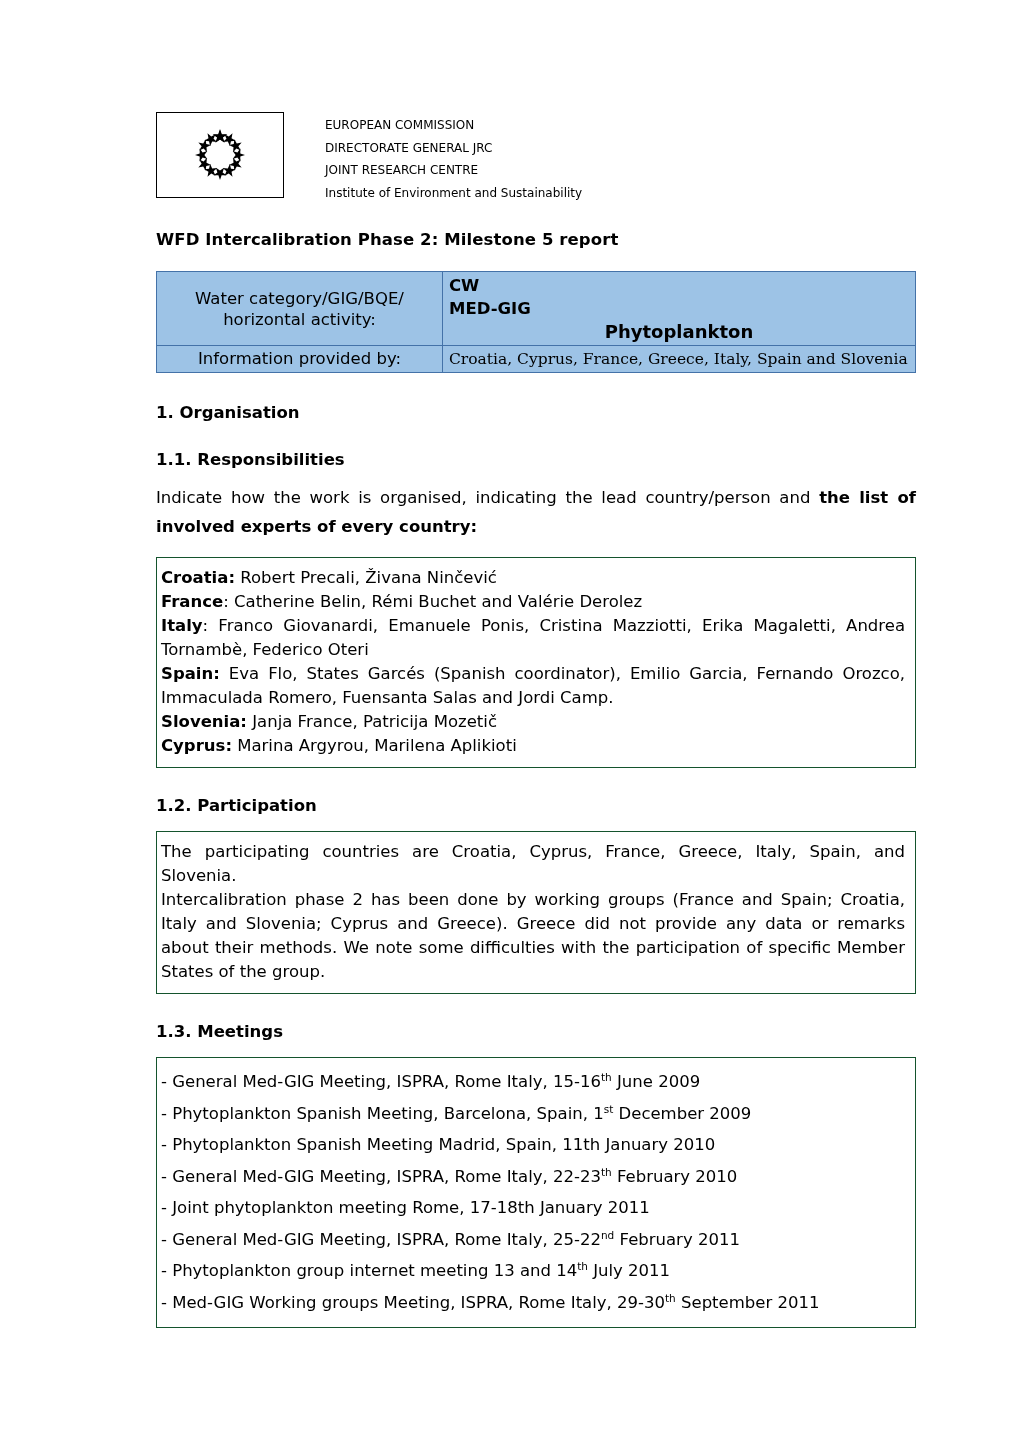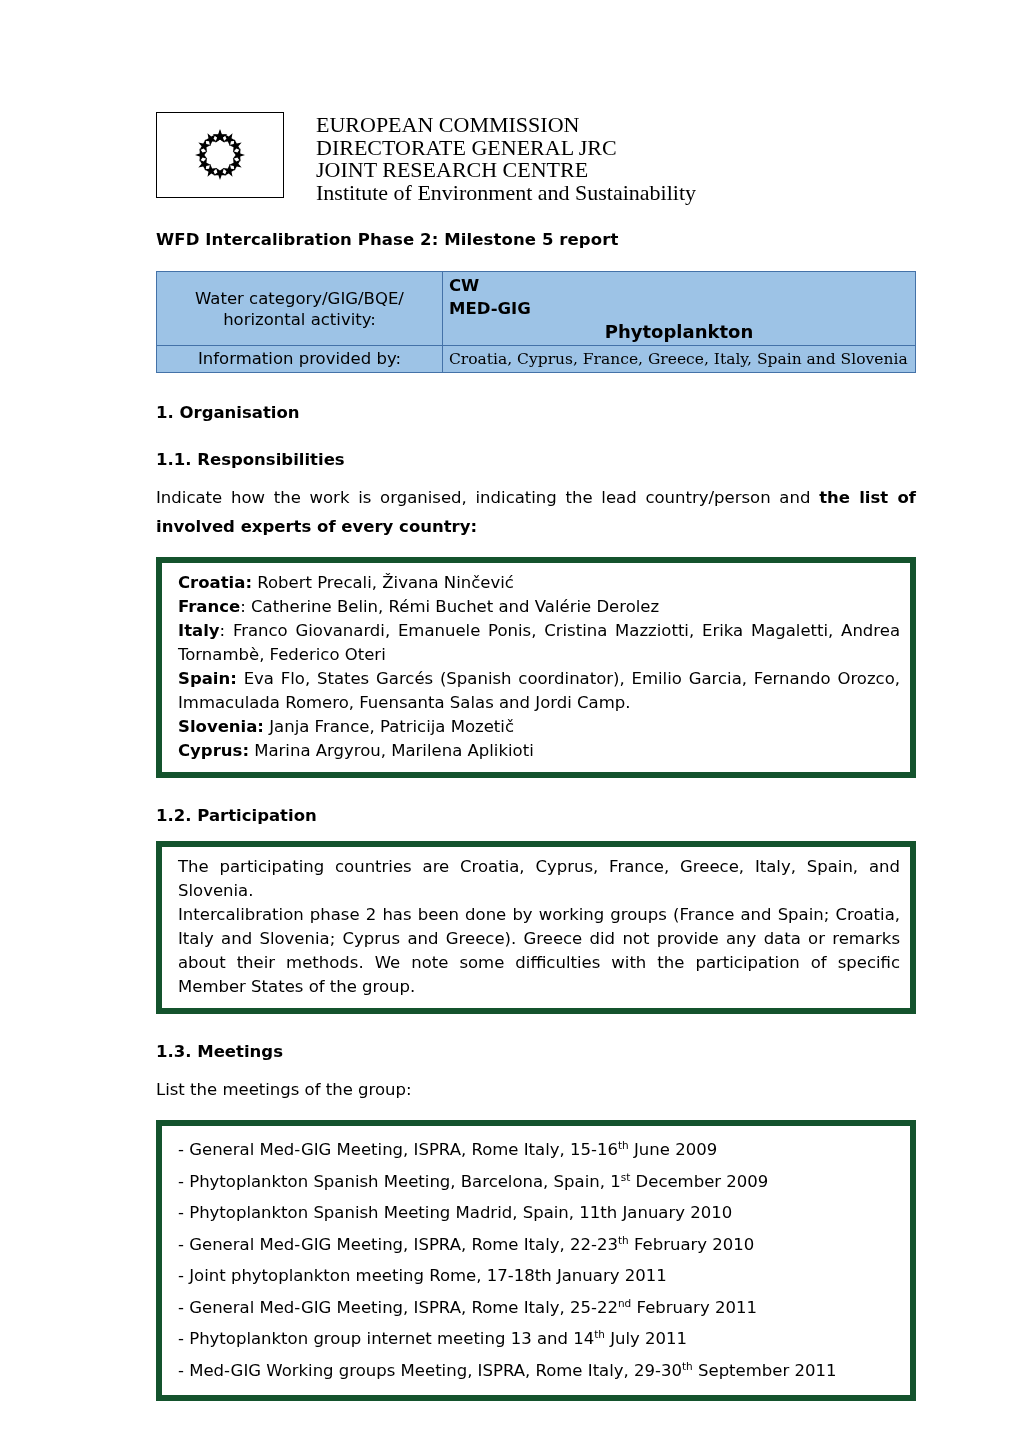--- a/index.html
+++ b/index.html
@@ -35,26 +35,25 @@
   .flag {
     width: 128px;
     height: 86px;
     border: 1px solid #000;
     box-sizing: border-box;
     position: relative;
     flex: 0 0 auto;
   }
   .flag svg { display: block; }
   .header-lines {
-    margin-left: 32px;
+    margin-left: 41px;
     padding-top: 2px;
-    font-size: 22px;
+    font-size: 12px;
     line-height: 22.5px;
     white-space: nowrap;
-    font-family: Liberation Serif, serif;
   }
 
   
   .report-title {
     margin-top: 26px;
     font-weight: bold;
     font-size: 16.5px;
     letter-spacing: 0.1px;
   }
 
@@ -114,23 +113,23 @@
   p.intro {
     font-size: 16.5px;
     line-height: 29px;
     margin: 14px 0 0 0;
     text-align: justify;
   }
   p.intro b { font-weight: bold; }
 
   
   .box {
-    border: 6px solid #14532d;
+    border: 1px solid #14532d;
     margin-top: 16px;
-    padding: 8px 10px 9px 16px;
+    padding: 8px 10px 9px 4px;
     font-size: 16.5px;
     line-height: 24px;
   }
   .box p {
     margin: 0;
     text-align: justify;
   }
   .box p.lastline { text-align: left; }
   .box .lbl { font-weight: bold; }
   .box.list p { text-align: left; }
@@ -216,21 +215,20 @@
     </div>
 
     <h3 class="sub">1.2. Participation</h3>
 
     <div class="box">
       <p>The participating countries are Croatia, Cyprus, France, Greece, Italy, Spain, and Slovenia.</p>
       <p>Intercalibration phase 2 has been done by working groups (France and Spain; Croatia, Italy and Slovenia; Cyprus and Greece). Greece did not provide any data or remarks about their methods. We note some difficulties with the participation of specific Member States of the group.</p>
     </div>
 
     <h3 class="sub">1.3. Meetings</h3>
-    <p class="intro">List the meetings of the group:</p>
 
     <div class="box list">
       <p><span>- General Med-GIG Meeting, ISPRA, Rome Italy, 15-16</span><sup>th</sup><span> June 2009</span></p>
       <p><span>- Phytoplankton Spanish Meeting, Barcelona, Spain, 1</span><sup>st</sup><span> December 2009</span></p>
       <p><span>- Phytoplankton Spanish Meeting Madrid, Spain, 11th January 2010</span><sup></sup><span></span></p>
       <p><span>- General Med-GIG Meeting, ISPRA, Rome Italy, 22-23</span><sup>th</sup><span> February 2010</span></p>
       <p><span>- Joint phytoplankton meeting Rome, 17-18th January 2011</span><sup></sup><span></span></p>
       <p><span>- General Med-GIG Meeting, ISPRA, Rome Italy, 25-22</span><sup>nd</sup><span> February 2011</span></p>
       <p><span>- Phytoplankton group internet meeting 13 and 14</span><sup>th</sup><span> July 2011</span></p>
       <p><span>- Med-GIG Working groups Meeting, ISPRA, Rome Italy, 29-30</span><sup>th</sup><span> September 2011</span></p>

